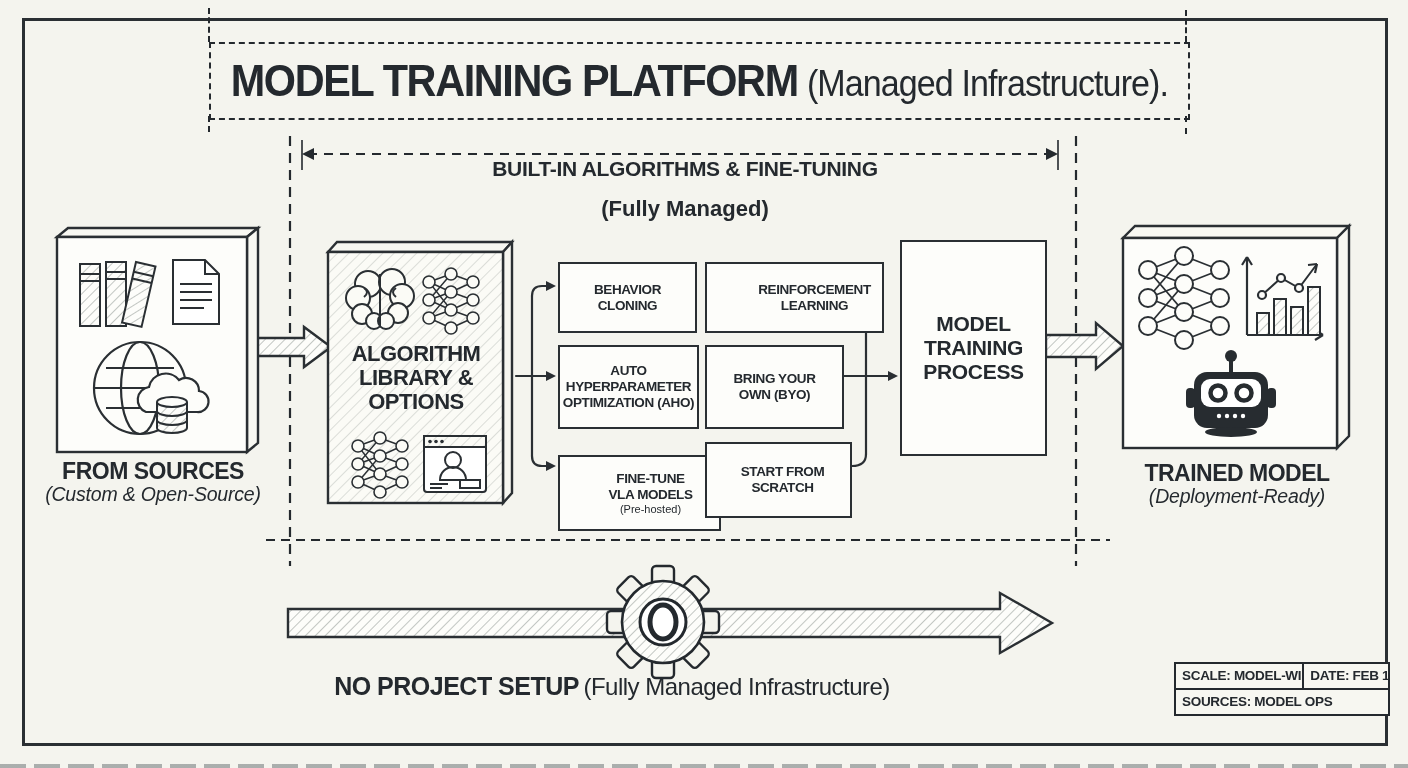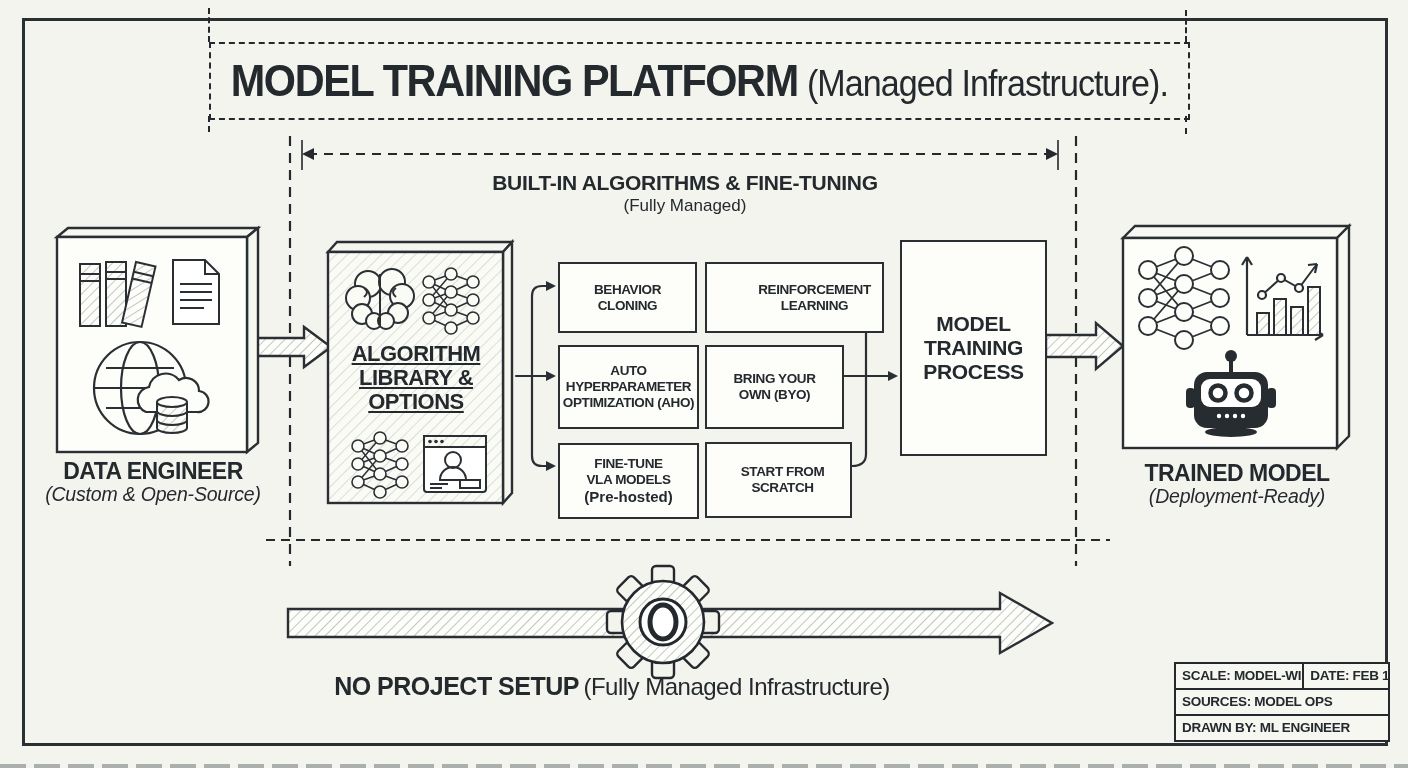--- a/index.html
+++ b/index.html
@@ -25,39 +25,39 @@
   }
   .title-line{
     display:flex;align-items:baseline;gap:10px;
     transform:scaleX(0.92);transform-origin:center;
     white-space:nowrap;
   }
   .title-main{font-weight:bold;font-size:45px;letter-spacing:-1.5px;}
   .title-suffix{font-weight:400;font-size:37px;letter-spacing:-1px;}
   .vdash{width:0;border-left:2px dashed #24292e;}
   
-  .sec-head{left:330px;top:171px;width:710px;font-weight:bold;font-size:21px;letter-spacing:-0.3px;}
-  .sec-sub{left:330px;top:196px;width:710px;font-weight:400;font-size:17px;}
+  .sec-head{left:330px;top:157px;width:710px;font-weight:bold;font-size:21px;letter-spacing:-0.3px;}
+  .sec-sub{left:330px;top:196px;width:710px;font-weight:700;font-size:22px;}
   
   .big-lbl{font-weight:bold;font-size:23px;letter-spacing:-0.5px;}
   .big-sub{font-weight:400;font-size:19.5px;letter-spacing:-0.2px;font-style:italic;}
   
   .algo-lbl{
     left:330px;top:342px;width:172px;
-    font-weight:bold;font-size:22px;line-height:1.08;letter-spacing:-0.5px;text-decoration:underline;
+    font-weight:bold;font-size:22px;line-height:1.08;letter-spacing:-0.5px;
   }
   
   .opt{
     background:#fdfdfa;border:2.5px solid #2a2f33;
     display:flex;flex-direction:column;align-items:center;justify-content:center;
     text-align:center;
     margin-top:12px;
   }
   .opt .t{font-weight:bold;font-size:13.5px;line-height:1.18;letter-spacing:-0.4px;white-space:pre-line;}
-  .opt .n{font-weight:700;font-size:15px;line-height:1.15;}
+  .opt .n{font-weight:400;font-size:11px;line-height:1.15;}
   
   .mtp{
     left:900px;top:240px;width:143px;height:212px;
     background:#fdfdfa;border:2.5px solid #2a2f33;
     display:flex;align-items:center;justify-content:center;
     font-weight:bold;font-size:21px;line-height:1.15;letter-spacing:-0.3px;text-align:center;
   }
   
   .banner{
     left:252px;top:672px;width:720px;white-space:nowrap;
@@ -221,21 +221,21 @@
       <path d="M100,192 a13,13 0 0 1 3,-25 a17,17 0 0 1 30,-7 a13,13 0 0 1 20,11 a10,10 0 0 1 -2,21 z" fill="#fdfdfa" stroke="#2a2f33" stroke-width="2.2"></path>
       <g transform="translate(111,177)" stroke="#2a2f33" stroke-width="2" fill="url(#hatch-b)">
         <path d="M0,5 v26 a15,5 0 0 0 30,0 v-26"></path>
         <ellipse cx="15" cy="5" rx="15" ry="5" fill="#fdfdfa"></ellipse>
         <path d="M0,14 a15,5 0 0 0 30,0" fill="none"></path>
         <path d="M0,23 a15,5 0 0 0 30,0" fill="none"></path>
       </g>
     </g>
   </svg>
 </div>
-<div class="abs ctr big-lbl z2" style="left:28px;top:458px;width:250px;">DATA ENGINEER</div>
+<div class="abs ctr big-lbl z2" style="left:28px;top:458px;width:250px;">FROM SOURCES</div>
 <div class="abs ctr big-sub z2" style="left:28px;top:483px;width:250px;">(Custom &amp; Open-Source)</div>
 
 <div class="abs z2" style="left:320px;top:236px;width:205px;height:280px;">
   <svg width="205" height="280" viewBox="0 0 205 280">
     <defs>
       <pattern id="hatch-c" width="8" height="8" patternUnits="userSpaceOnUse" patternTransform="rotate(45)">
         <rect width="8" height="8" fill="#fbfbf6"></rect>
         <line x1="0" y1="0" x2="0" y2="8" stroke="#d3d6d1" stroke-width="1.6"></line>
       </pattern>
     </defs>
@@ -347,21 +347,21 @@
   <div class="t">AUTO
 HYPERPARAMETER
 OPTIMIZATION (AHO)</div>
   <div class="n"></div>
 </div>
 <div class="abs opt z2" style="left:705px;top:333px;width:135px;height:80px;">
   <div class="t">BRING YOUR
 OWN (BYO)</div>
   <div class="n"></div>
 </div>
-<div class="abs opt z2" style="left:558px;top:431px;width:137px;height:72px;">
+<div class="abs opt z2" style="left:558px;top:443px;width:137px;height:72px;padding-left:22px;">
   <div class="t">FINE-TUNE
 VLA MODELS</div>
   <div class="n">(Pre-hosted)</div>
 </div>
 <div class="abs opt z2" style="left:705px;top:430px;width:135px;height:72px;padding-left:8px;">
   <div class="t">START FROM
 SCRATCH</div>
   <div class="n"></div>
 </div>
 
@@ -454,18 +454,15 @@
 </div>
 
 <div class="abs tblock z2">
   <div class="row">
     <div class="cell c-scale">SCALE: MODEL-WIDE</div>
     <div class="cell c-date">DATE: FEB 1S</div>
   </div>
   <div class="row">
     <div class="cell c-full">SOURCES: MODEL OPS</div>
   </div>
-  <div class="row">
-    <div class="cell c-full">DRAWN BY: ML ENGINEER</div>
-  </div>
 </div>
 
 <div class="abs bottom-strip"></div>
 
 </body></html>

